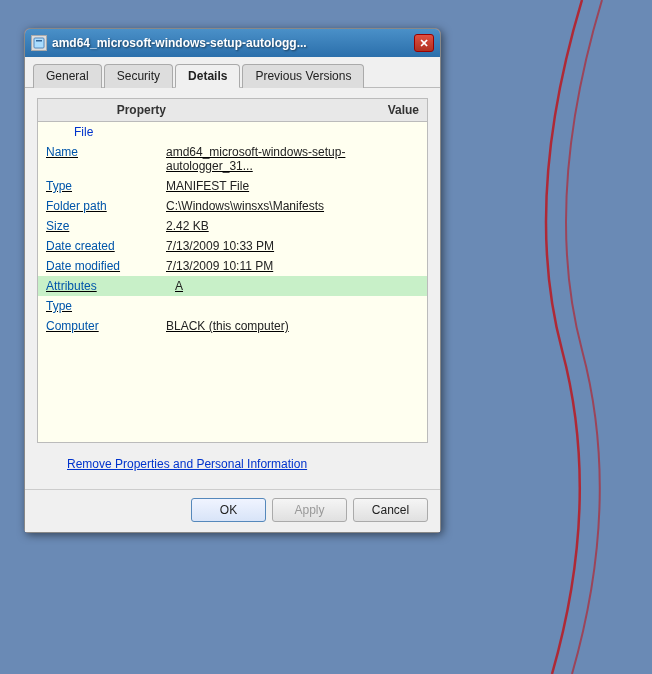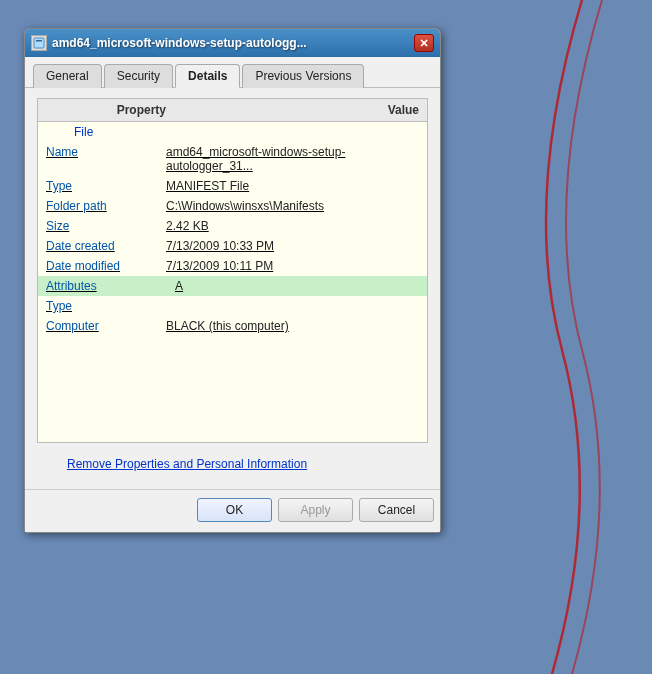--- a/index.html
+++ b/index.html
@@ -208,21 +208,21 @@
       cursor: pointer;
       font-size: 12px;
       margin-left: 30px;
     }
 
     
     .button-bar {
       display: flex;
       justify-content: flex-end;
       gap: 6px;
-      padding: 8px 6px 10px;
+      padding: 8px 12px 10px;
       border-top: 1px solid #ccc;
       background: #f0f0f0;
     }
 
     .btn {
       padding: 4px 16px;
       min-width: 75px;
       border: 1px solid #aaa;
       background: linear-gradient(to bottom, #f5f5f5, #e0e0e0);
       border-radius: 3px;

